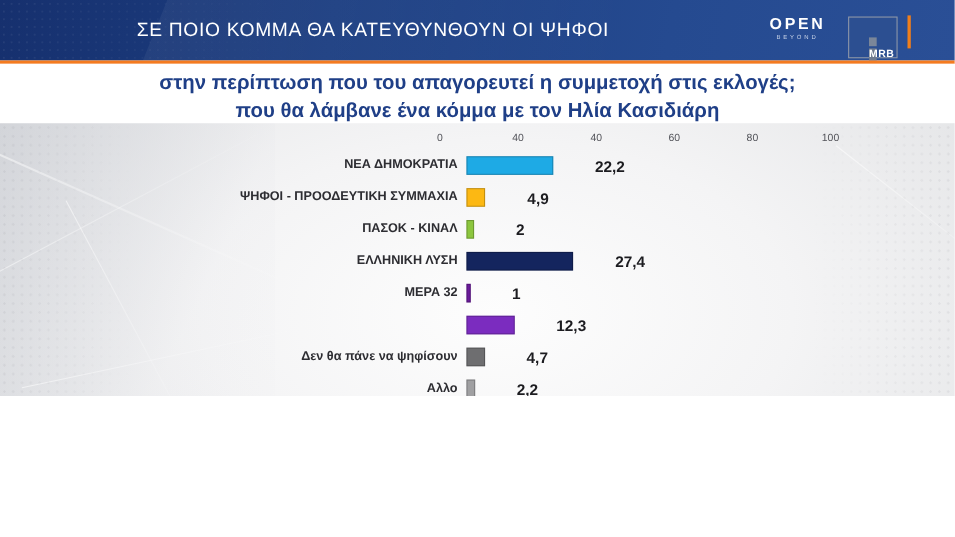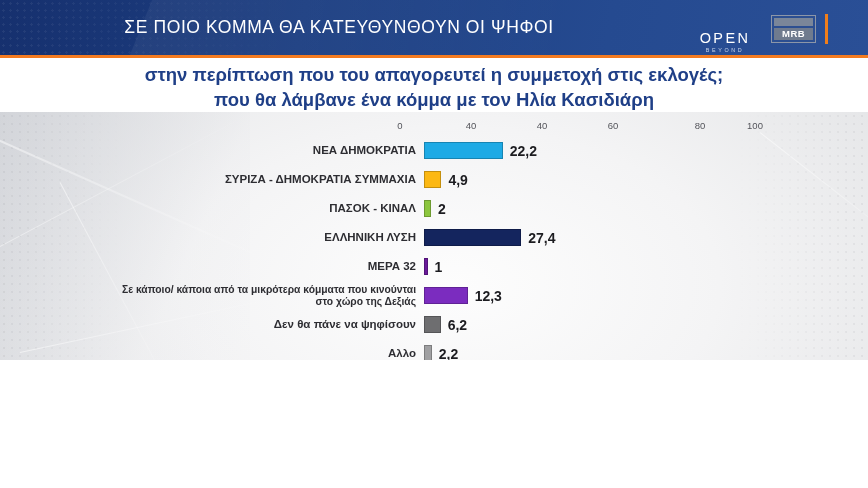--- a/index.html
+++ b/index.html
@@ -64,39 +64,38 @@
     position: absolute;
     left: 692px; top: 15px;
     width: 66px;
     text-align: center;
     color: #ffffff;
   }
   .open-logo .open-word {
     font-size: 14.5px;
     letter-spacing: 2.4px;
     line-height: 15px;
-    font-weight: 400;
-    margin-top: 16px;
+    font-weight: 700;
   }
   .open-logo .beyond-word {
     font-size: 5.4px;
     letter-spacing: 2.6px;
     line-height: 9px;
     color: #c9d4e8;
     font-weight: 400;
   }
 
   
   .mrb-logo {
     position: absolute;
     left: 771px; top: 15px;
     width: 45px; height: 28px;
     border: 1.5px solid #8c96a8;
     background: #2c4f91;
-    padding: 2px;
+    padding: 18px;
   }
   .mrb-bar {
     width: 100%; height: 8px;
     background: #7a8699;
     margin-bottom: 2px;
   }
   .mrb-text {
     width: 100%; height: 12px;
     background: #6f7b8e;
     color: #ffffff;
@@ -223,20 +222,21 @@
   }
   .row-label.small { font-size: 10.3px; line-height: 12px; }
 
   .bar-wrap {
     position: absolute;
     left: 400px;
     top: 0;
     height: 29px;
     display: flex;
     align-items: center;
+    gap: 31px;
   }
   .bar {
     height: 17px;
     border: 1px solid rgba(0,0,0,0.22);
   }
   .bar-value {
     margin-left: 7px;
     color: #1c1c20;
     font-size: 14px;
     font-weight: bold;
@@ -280,33 +280,33 @@
     <div class="streak streak-b"></div>
     <div class="streak streak-c"></div>
     <div class="streak streak-d"></div>
     <div class="streak streak-e"></div>
 
     <div class="axis" id="axis">
         <div class="axis-tick" style="left: 0px;">0</div>
         <div class="axis-tick" style="left: 71px;">40</div>
         <div class="axis-tick" style="left: 142px;">40</div>
         <div class="axis-tick" style="left: 213px;">60</div>
-        <div class="axis-tick" style="left: 300px;">80</div>
+        <div class="axis-tick" style="left: 284px;">80</div>
         <div class="axis-tick" style="left: 355px;">100</div>
       </div>
     <div class="rows" id="rows">
         <div class="row">
           <div class="row-label">ΝΕΑ ΔΗΜΟΚΡΑΤΙΑ</div>
           <div class="bar-wrap">
             <div class="bar" style="width: 78.81px; background: rgb(30, 170, 229);"></div>
             <div class="bar-value">22,2</div>
           </div>
         </div>
         <div class="row">
-          <div class="row-label">ΣΥΡΙΖΑ - ΔΗΜΟΚΡΑΤΙΑ ΣΥΜΜΑΧΙΑ</div>
+          <div class="row-label">ΨΗΦΟΙ - ΠΡΟΟΔΕΥΤΙΚΗ ΣΥΜΜΑΧΙΑ</div>
           <div class="bar-wrap">
             <div class="bar" style="width: 17.395px; background: rgb(252, 184, 19);"></div>
             <div class="bar-value">4,9</div>
           </div>
         </div>
         <div class="row">
           <div class="row-label">ΠΑΣΟΚ - ΚΙΝΑΛ</div>
           <div class="bar-wrap">
             <div class="bar" style="width: 7.1px; background: rgb(140, 198, 62);"></div>
             <div class="bar-value">2</div>
@@ -320,32 +320,30 @@
           </div>
         </div>
         <div class="row">
           <div class="row-label">ΜΕΡΑ 32</div>
           <div class="bar-wrap">
             <div class="bar" style="width: 3.55px; background: rgb(106, 26, 154);"></div>
             <div class="bar-value">1</div>
           </div>
         </div>
         <div class="row">
-          <div class="row-label small">Σε κάποιο/ κάποια από τα μικρότερα κόμματα που κινούνται
-στο χώρο της Δεξιάς</div>
           <div class="bar-wrap">
             <div class="bar" style="width: 43.665px; background: rgb(123, 44, 191);"></div>
             <div class="bar-value">12,3</div>
           </div>
         </div>
         <div class="row">
           <div class="row-label">Δεν θα πάνε να ψηφίσουν</div>
           <div class="bar-wrap">
             <div class="bar" style="width: 16.685px; background: rgb(110, 110, 112);"></div>
-            <div class="bar-value">6,2</div>
+            <div class="bar-value">4,7</div>
           </div>
         </div>
         <div class="row">
           <div class="row-label">Αλλο</div>
           <div class="bar-wrap">
             <div class="bar" style="width: 7.81px; background: rgb(160, 160, 162);"></div>
             <div class="bar-value">2,2</div>
           </div>
         </div>
       </div>

